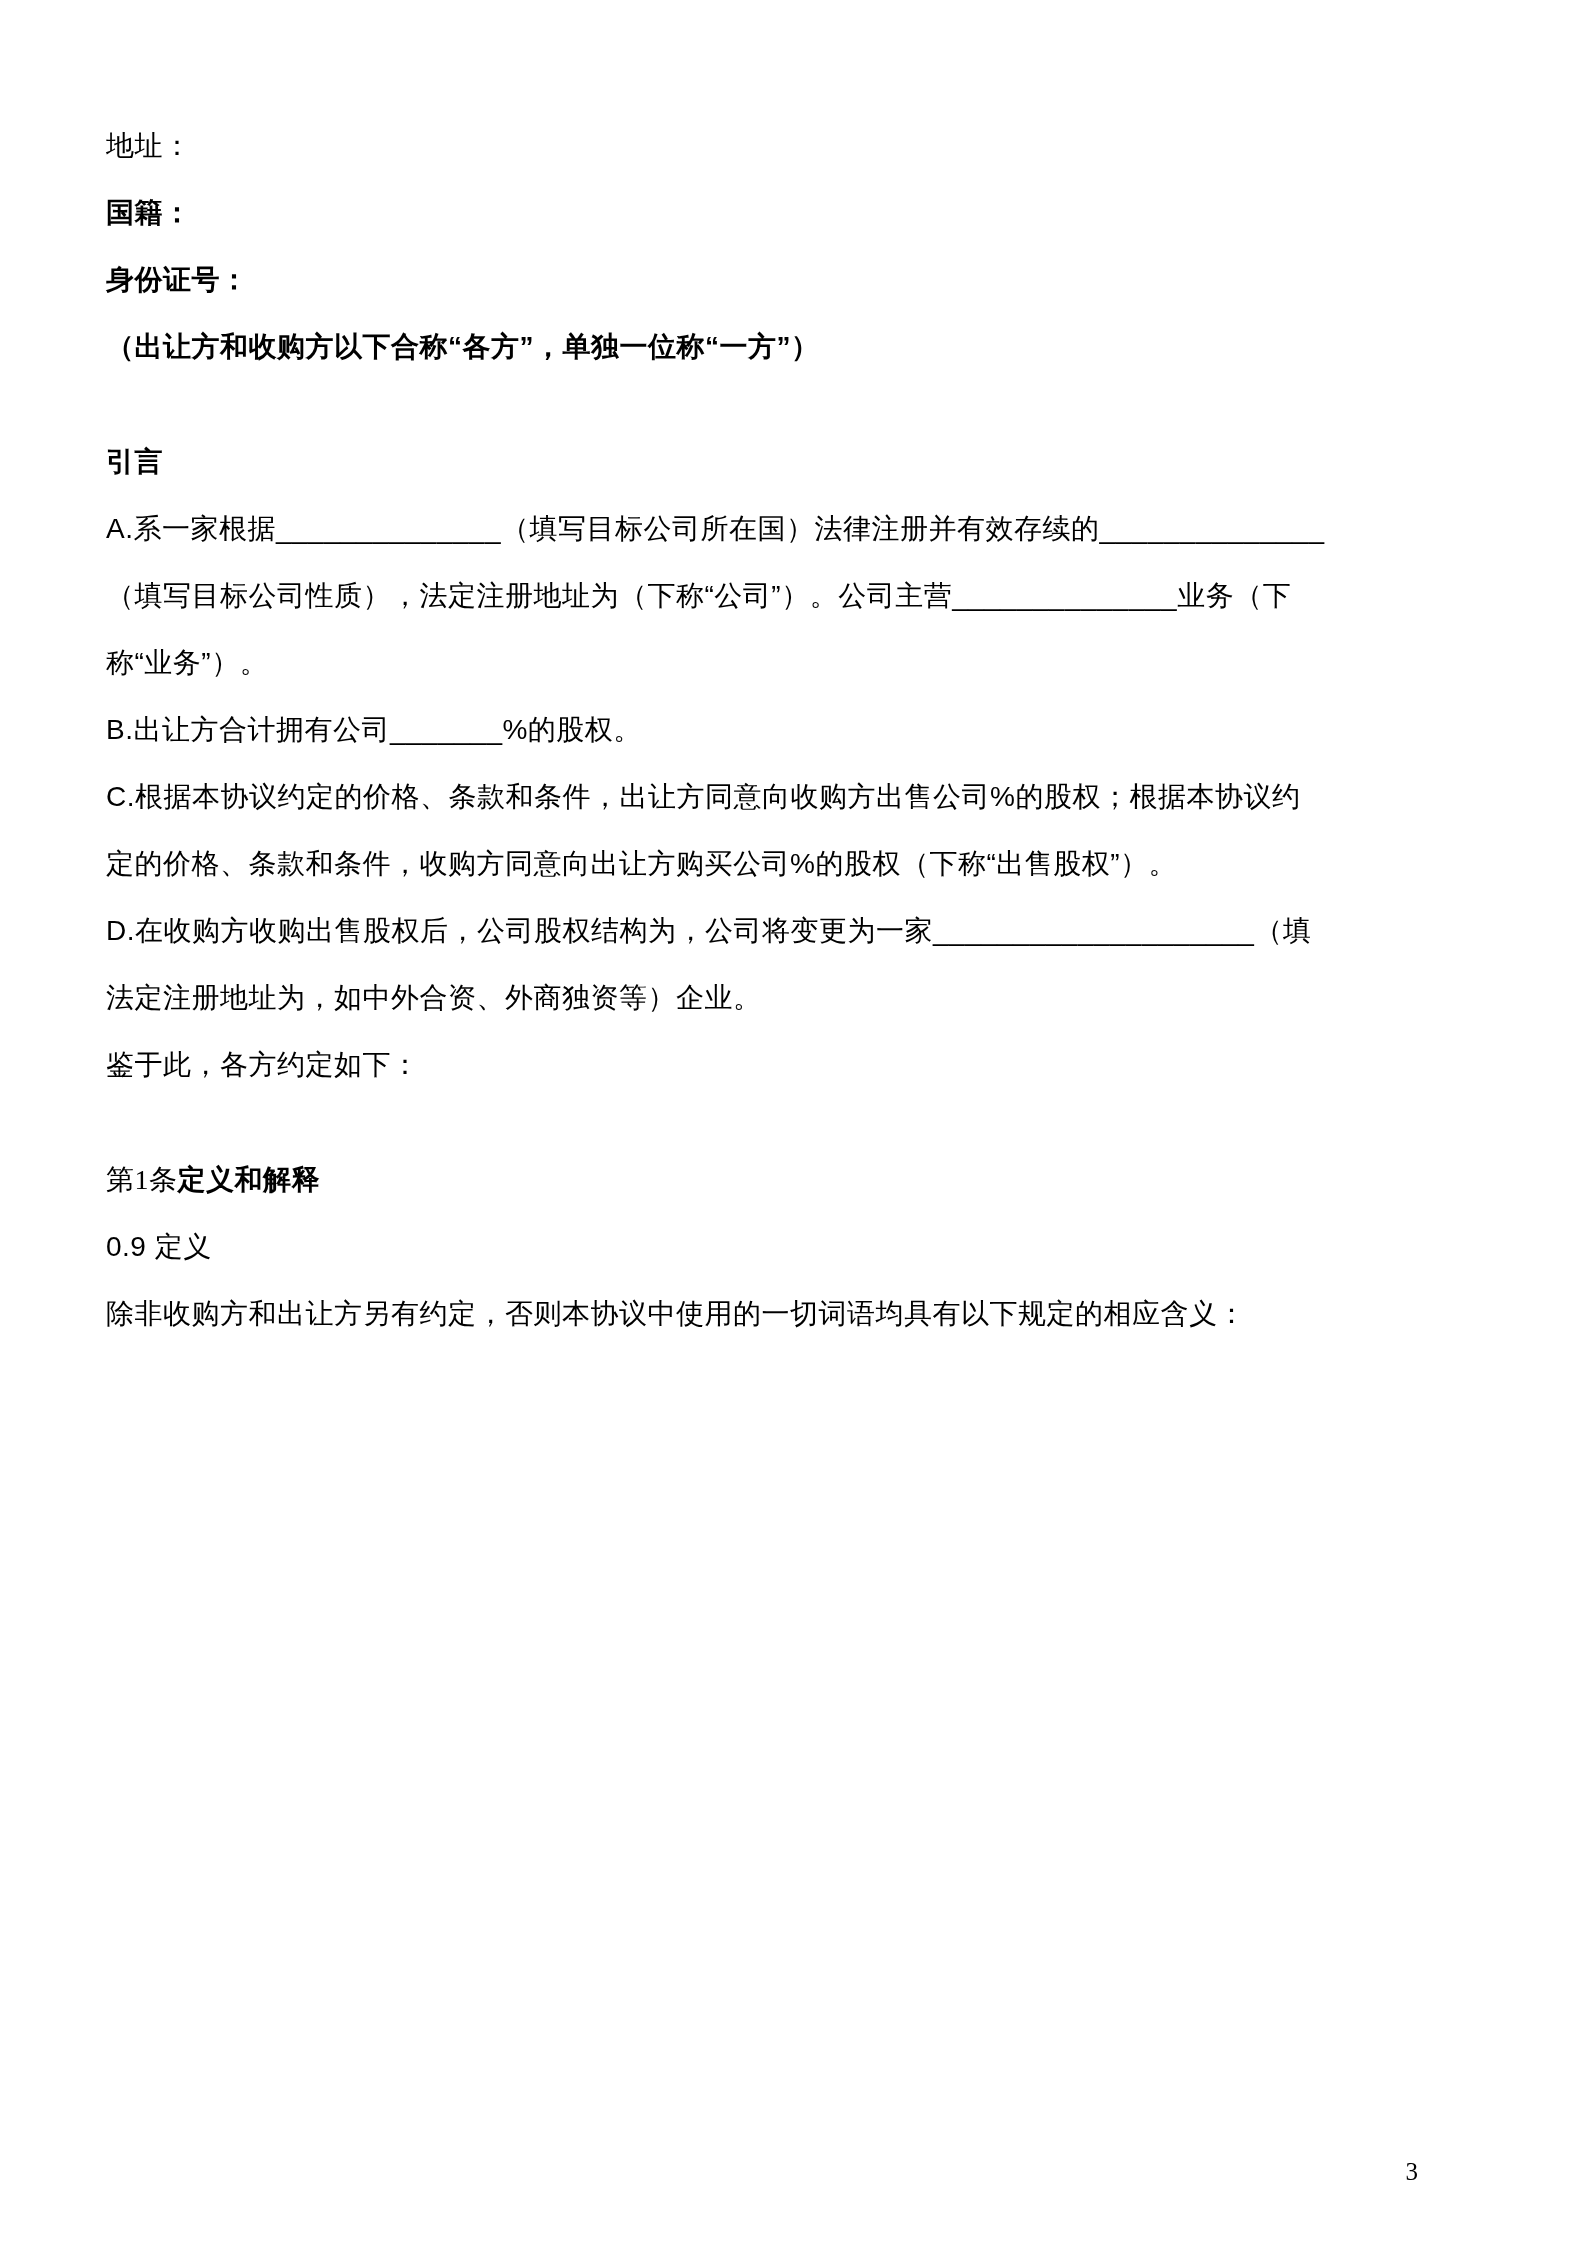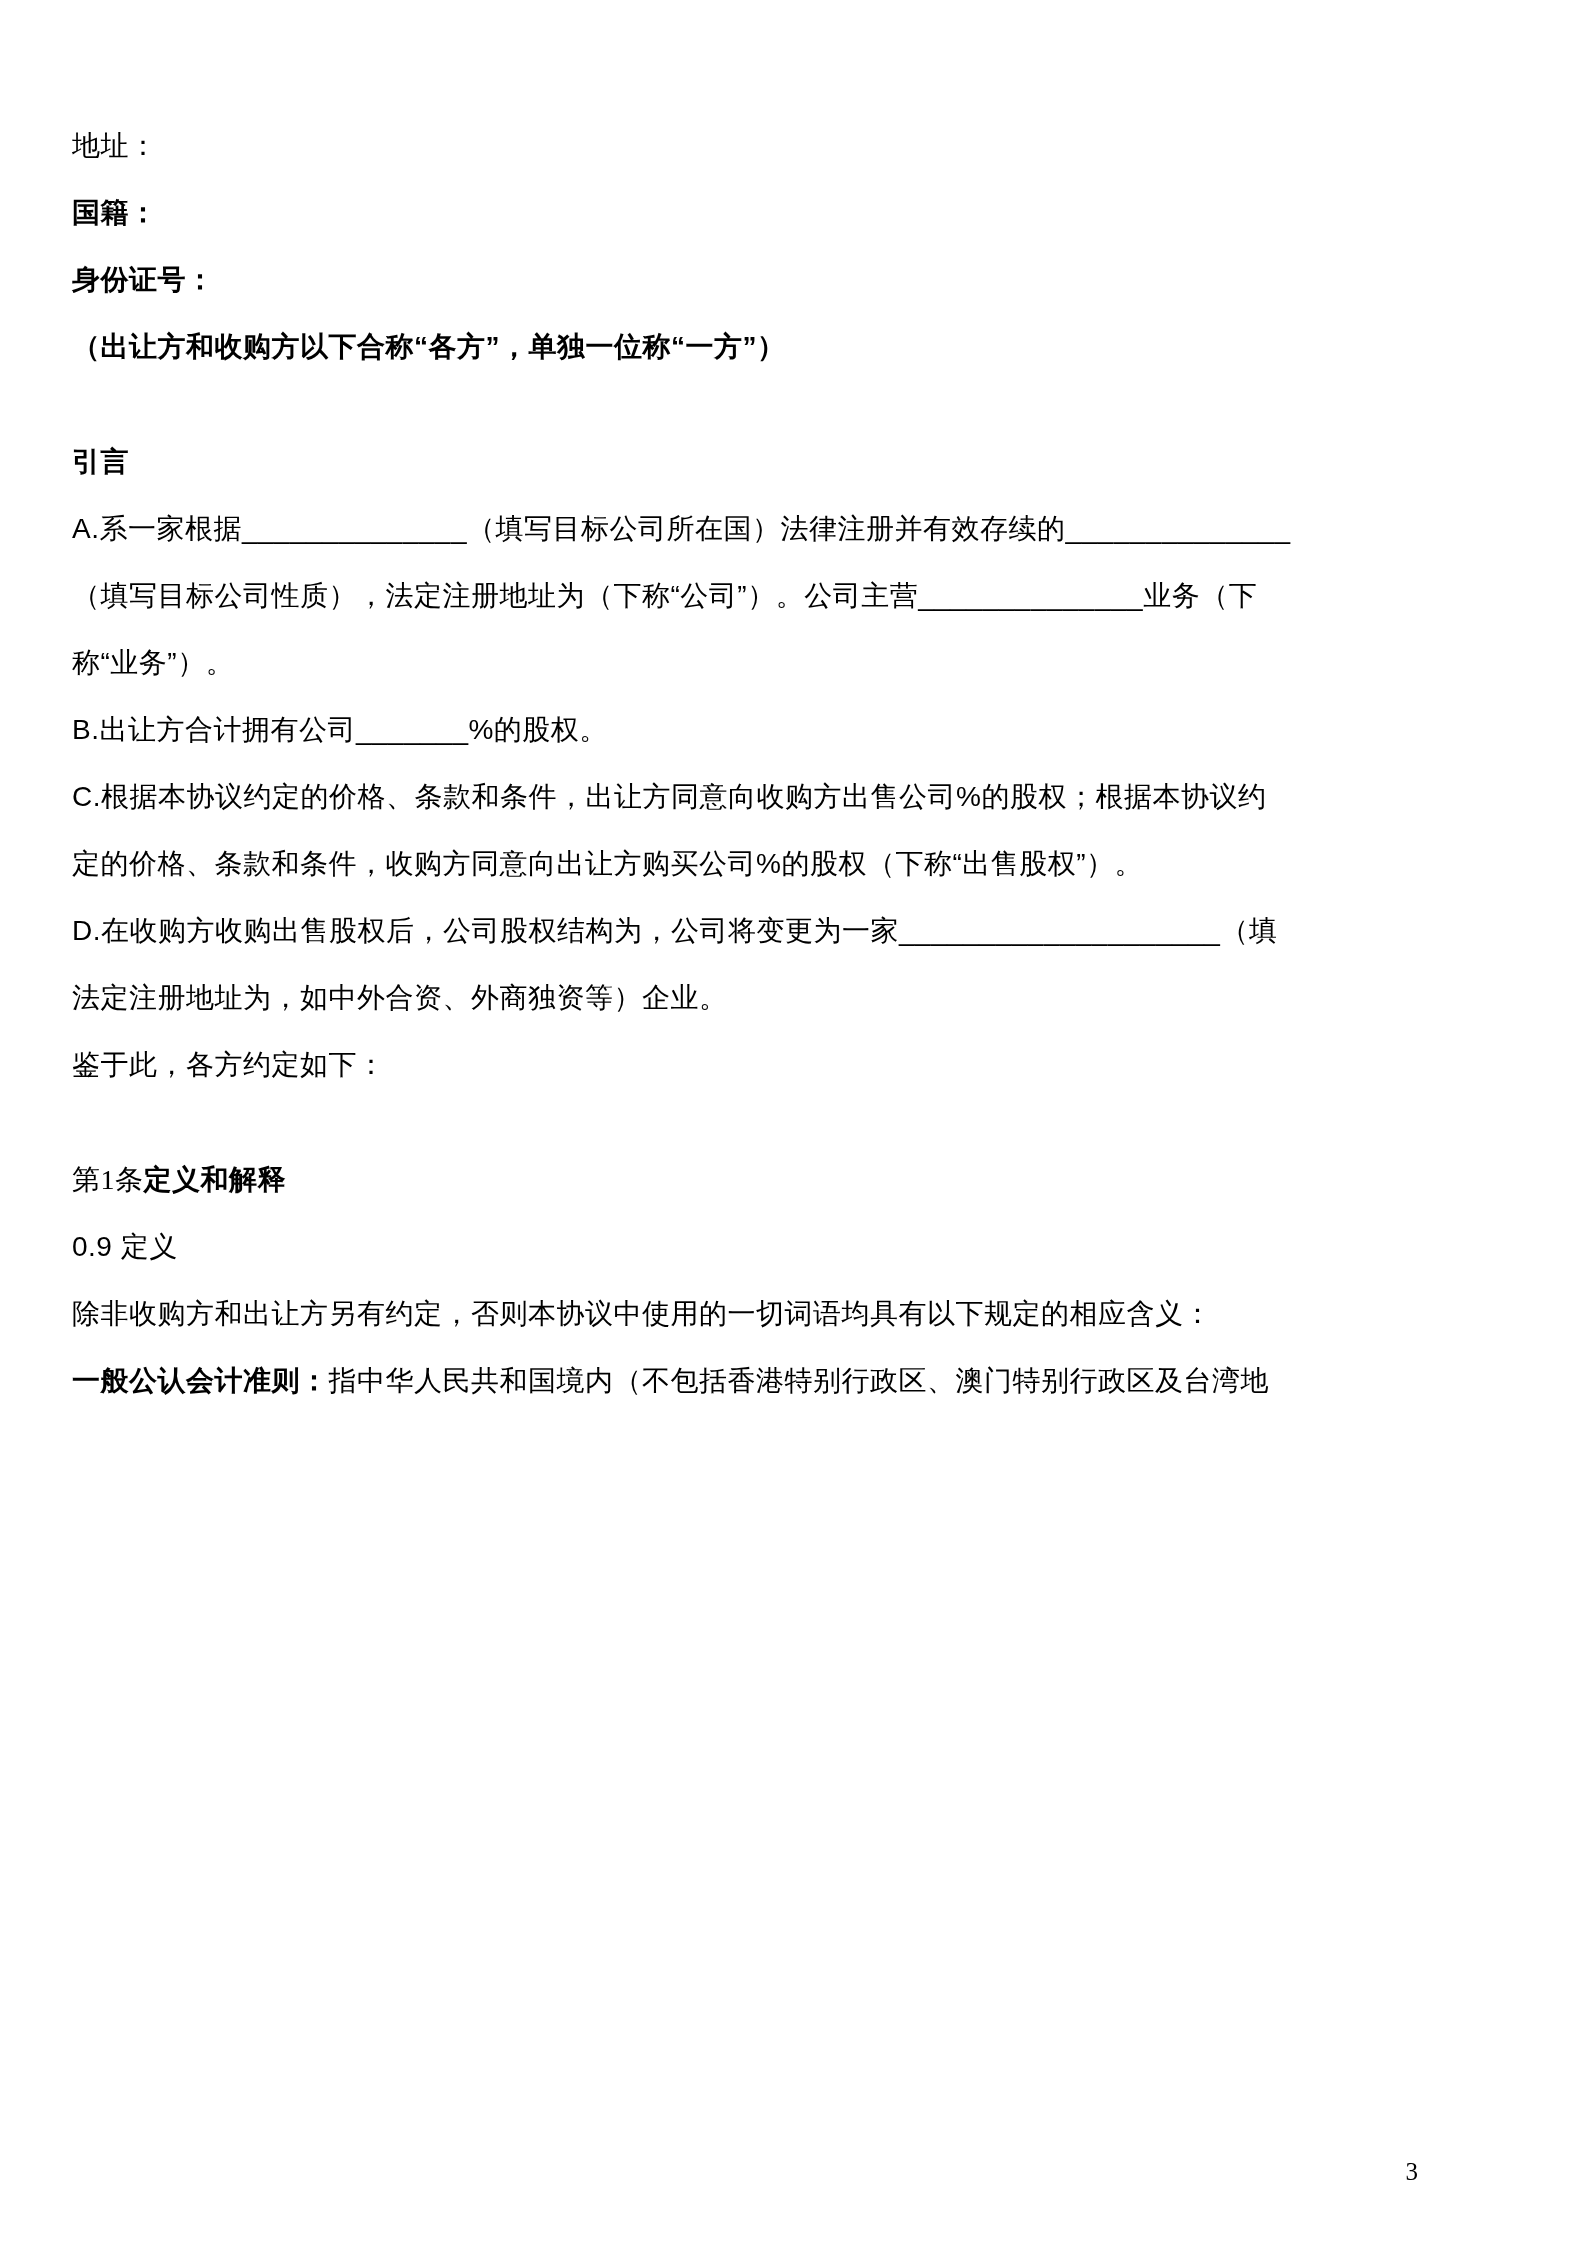--- a/index.html
+++ b/index.html
@@ -7,21 +7,21 @@
   .page {
     position: relative;
     width: 1586px;
     height: 2244px;
     background: #ffffff;
     color: #000000;
     font-family: "Liberation Sans", sans-serif;
     overflow: hidden;
   }
   .content {
-    padding: 112px 155px 0 72px;
+    padding: 112px 155px 0 106px;
   }
   .line {
     margin: 0;
     font-size: 28px;
     line-height: 67px;
     white-space: nowrap;
     letter-spacing: 0.5px;
   }
   .bold { font-weight: 700; }
   .gap-lg { margin-top: 48px; }
@@ -69,20 +69,17 @@
 
     <p class="line">鉴于此，各方约定如下：</p>
 
     <p class="line gap-lg">
       <span class="heading-num">第1条</span><span class="heading-title">定义和解释</span>
     </p>
 
     <p class="line">0.9 定义</p>
     <p class="line">除非收购方和出让方另有约定，否则本协议中使用的一切词语均具有以下规定的相应含义：</p>
 
-    <p class="line">
-      <span class="term">一般公认会计准则：</span><span>指中华人民共和国境内（不包括香港特别行政区、澳门特别行政区及台湾地</span>
-    </p>
 
   </div>
 
   <div class="page-number">3</div>
 </div>
 
 </body></html>

